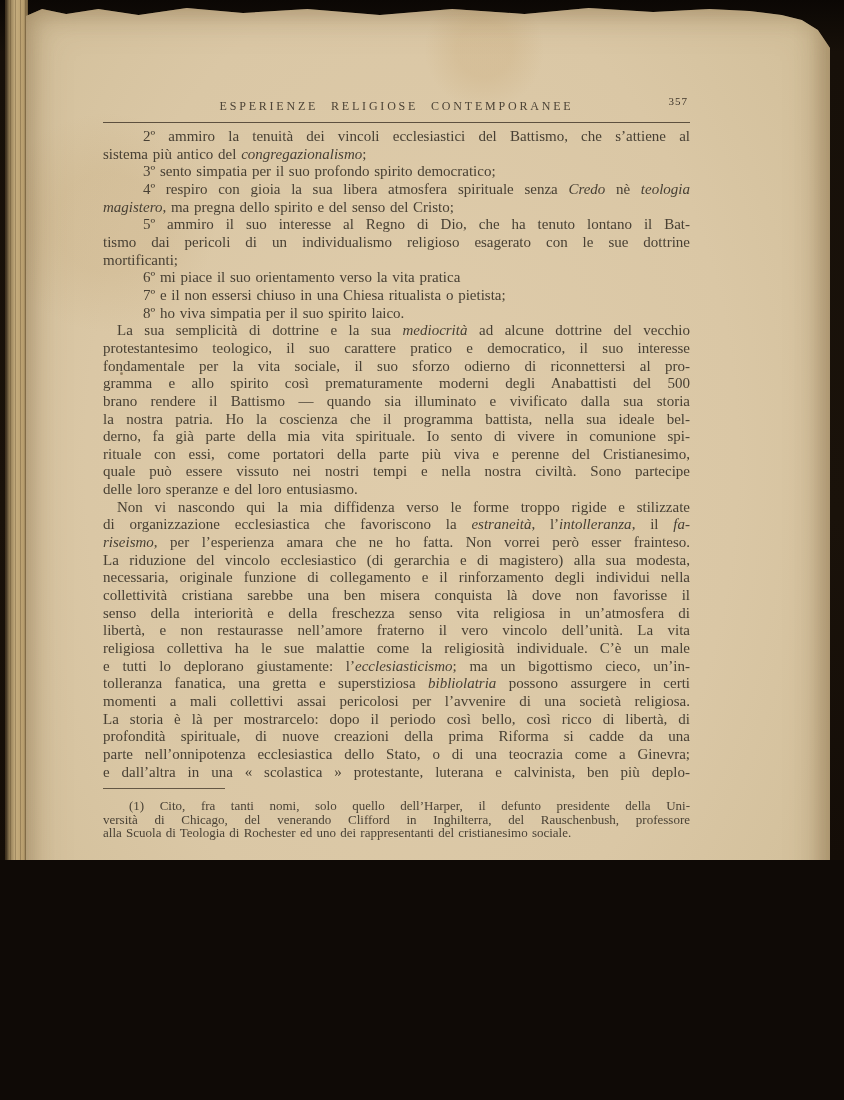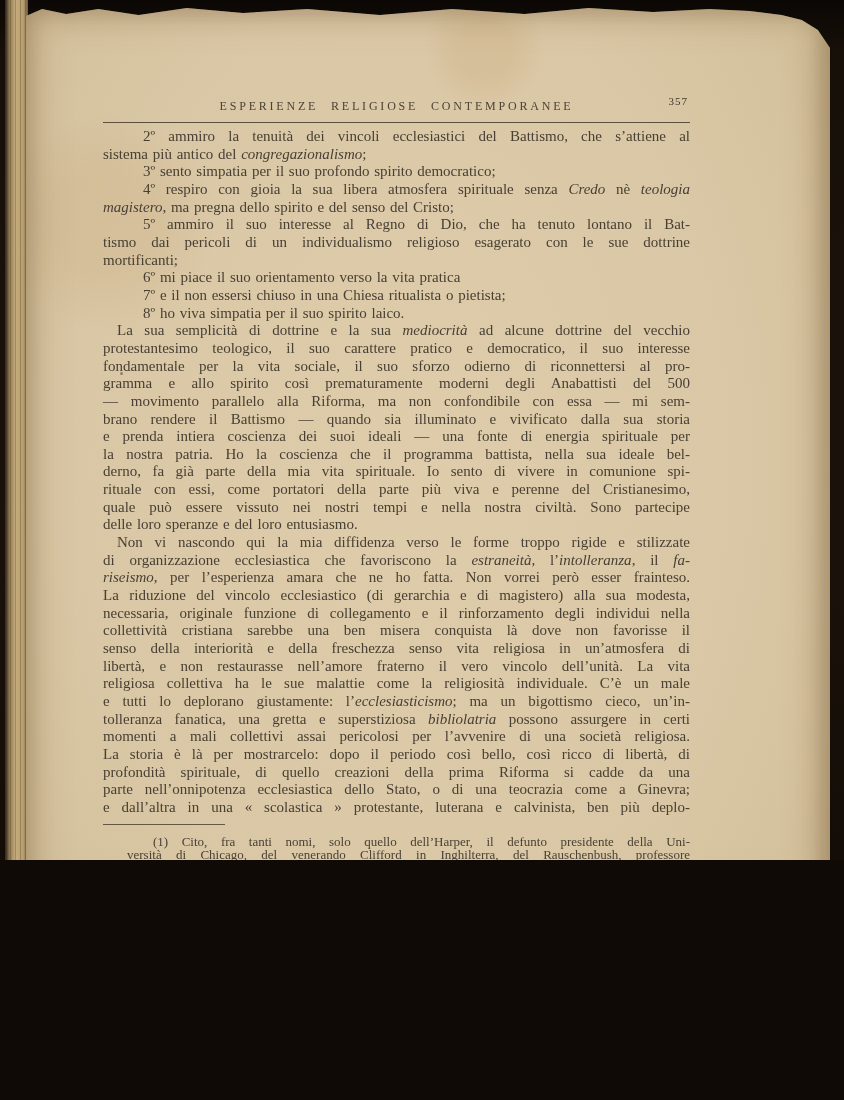--- a/index.html
+++ b/index.html
@@ -41,21 +41,21 @@
   }
   .pg-num{
     position:absolute;right:2px;top:-3px;font-size:11px;color:#3f362b;letter-spacing:1px;
   }
   .hrule{margin-top:8px;border-bottom:1.6px solid rgba(70,59,45,.85);}
   .body-block{margin-top:5px;font-size:15px;line-height:17.66px;color:#484034;}
   .tline{text-align:justify;text-align-last:justify;word-spacing:1px;white-space:normal;}
   .tline.end{text-align-last:left;}
   .tline i{font-style:italic;}
   .fn-rule{margin-top:7px;width:122px;border-bottom:1.4px solid rgba(70,59,45,.8);}
-  .fn-block{margin-top:10px;font-size:13px;line-height:13.6px;color:#4a4236;margin-left:24px;}
+  .fn-block{margin-top:10px;font-size:13px;line-height:13.6px;color:#4a4236;}
   .pen-mark{
     position:absolute;left:507px;top:929px;width:2px;height:14px;
     background:rgba(150,108,56,.55);transform:rotate(14deg);border-radius:2px;
   }
   .margin-dot{
     position:absolute;left:94px;top:366px;width:3px;height:3px;border-radius:50%;
     background:rgba(100,80,55,.6);
   }
 </style>
 </head>
@@ -84,42 +84,40 @@
           <div class="tline" style="text-indent: 40px;">5º ammiro il suo interesse al Regno di Dio, che ha tenuto lontano il Bat-</div>
           <div class="tline">tismo dai pericoli di un individualismo religioso esagerato con le sue dottrine</div>
           <div class="tline end">mortificanti;</div>
           <div class="tline end" style="text-indent: 40px;">6º mi piace il suo orientamento verso la vita pratica</div>
           <div class="tline end" style="text-indent: 40px;">7º e il non essersi chiuso in una Chiesa ritualista o pietista;</div>
           <div class="tline end" style="text-indent: 40px;">8º ho viva simpatia per il suo spirito laico.</div>
           <div class="tline" style="text-indent: 14px;">La sua semplicità di dottrine e la sua <i>mediocrità</i> ad alcune dottrine del vecchio</div>
           <div class="tline">protestantesimo teologico, il suo carattere pratico e democratico, il suo interesse</div>
           <div class="tline">fondamentale per la vita sociale, il suo sforzo odierno di riconnettersi al pro-</div>
           <div class="tline">gramma e allo spirito così prematuramente moderni degli Anabattisti del 500</div>
-          <div class="tline">— movimento parallelo alla Riforma, ma non confondibile con essa — mi sem-</div>
           <div class="tline">brano rendere il Battismo — quando sia illuminato e vivificato dalla sua storia</div>
-          <div class="tline">e prenda intiera coscienza dei suoi ideali — una fonte di energia spirituale per</div>
           <div class="tline">la nostra patria. Ho la coscienza che il programma battista, nella sua ideale bel-</div>
           <div class="tline">derno, fa già parte della mia vita spirituale. Io sento di vivere in comunione spi-</div>
           <div class="tline">rituale con essi, come portatori della parte più viva e perenne del Cristianesimo,</div>
           <div class="tline">quale può essere vissuto nei nostri tempi e nella nostra civiltà. Sono partecipe</div>
           <div class="tline end">delle loro speranze e del loro entusiasmo.</div>
           <div class="tline" style="text-indent: 14px;">Non vi nascondo qui la mia diffidenza verso le forme troppo rigide e stilizzate</div>
           <div class="tline">di organizzazione ecclesiastica che favoriscono la <i>estraneità</i>, l’<i>intolleranza</i>, il <i>fa-</i></div>
           <div class="tline"><i>riseismo</i>, per l’esperienza amara che ne ho fatta. Non vorrei però esser frainteso.</div>
           <div class="tline">La riduzione del vincolo ecclesiastico (di gerarchia e di magistero) alla sua modesta,</div>
           <div class="tline">necessaria, originale funzione di collegamento e il rinforzamento degli individui nella</div>
           <div class="tline">collettività cristiana sarebbe una ben misera conquista là dove non favorisse il</div>
           <div class="tline">senso della interiorità e della freschezza senso vita religiosa in un’atmosfera di</div>
           <div class="tline">libertà, e non restaurasse nell’amore fraterno il vero vincolo dell’unità. La vita</div>
           <div class="tline">religiosa collettiva ha le sue malattie come la religiosità individuale. C’è un male</div>
           <div class="tline">e tutti lo deplorano giustamente: l’<i>ecclesiasticismo</i>; ma un bigottismo cieco, un’in-</div>
           <div class="tline">tolleranza fanatica, una gretta e superstiziosa <i>bibliolatria</i> possono assurgere in certi</div>
           <div class="tline">momenti a mali collettivi assai pericolosi per l’avvenire di una società religiosa.</div>
           <div class="tline">La storia è là per mostrarcelo: dopo il periodo così bello, così ricco di libertà, di</div>
-          <div class="tline">profondità spirituale, di quello creazioni della prima Riforma si cadde da una</div>
+          <div class="tline">profondità spirituale, di nuove creazioni della prima Riforma si cadde da una</div>
           <div class="tline">parte nell’onnipotenza ecclesiastica dello Stato, o di una teocrazia come a Ginevra;</div>
           <div class="tline">e dall’altra in una « scolastica » protestante, luterana e calvinista, ben più deplo-</div>
         </div>
 
       <div class="fn-rule"></div>
 
       <div class="fn-block">
           <div class="tline" style="text-indent: 26px;">(1) Cito, fra tanti nomi, solo quello dell’Harper, il defunto presidente della Uni-</div>
           <div class="tline">versità di Chicago, del venerando Clifford in Inghilterra, del Rauschenbush, professore</div>
           <div class="tline end">alla Scuola di Teologia di Rochester ed uno dei rappresentanti del cristianesimo sociale.</div>

